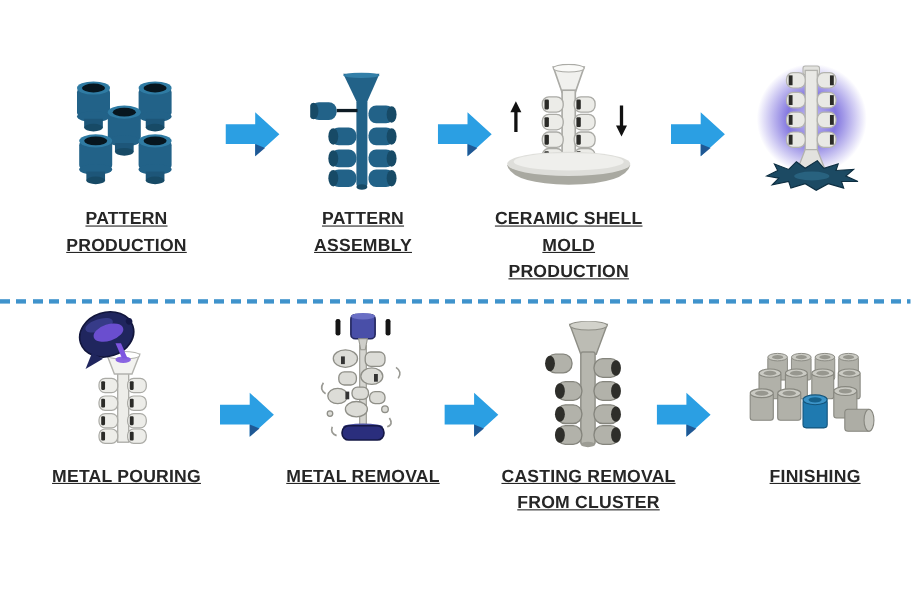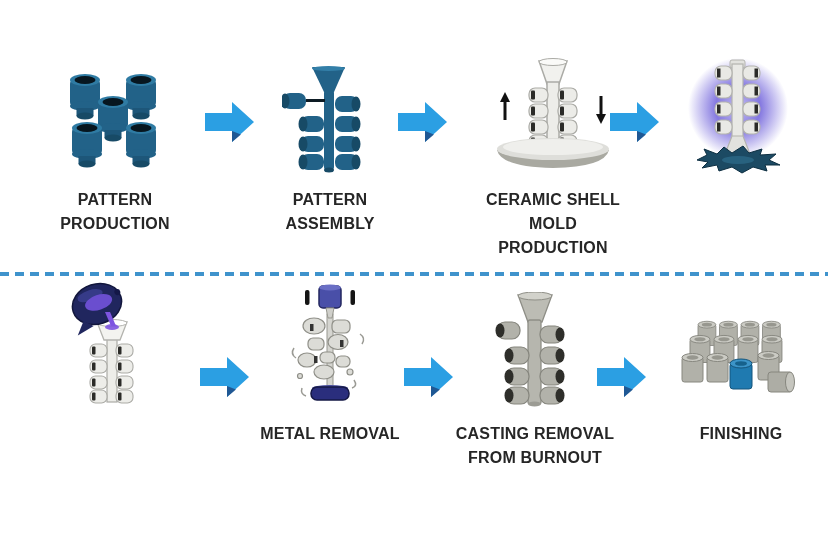--- a/index.html
+++ b/index.html
@@ -6,21 +6,21 @@
   .canvas{
     position:relative;width:828px;height:552px;background:#ffffff;overflow:hidden;
     font-family:"Liberation Sans",sans-serif;
   }
   .step{position:absolute;text-align:center;}
   .icon-box{display:flex;align-items:flex-end;justify-content:center;}
   .row-top .icon-box{height:132px;}
   .row-bottom .icon-box{height:128px;}
   .step-label{
     margin-top:14px;font-size:16px;font-weight:bold;line-height:24px;
-    letter-spacing:.2px;color:#262626;white-space:pre-line;text-align:center;
+    letter-spacing:.2px;color:#262626;white-space:pre-line;text-align:center;text-decoration:underline;
   }
   .arrow{position:absolute;width:50px;height:42px;}
   .divider{
     position:absolute;left:0;top:272px;width:828px;height:4px;
     background:repeating-linear-gradient(90deg,#3f93cc 0 9px,rgba(0,0,0,0) 9px 15px);
   }
 </style>
 </head>
 <body>
 
@@ -75,21 +75,21 @@
         <use href="#lumpL" transform="translate(19,70)"></use>
         <use href="#lumpR" transform="translate(53,70)"></use>
         <use href="#lumpL" transform="translate(19,88)"></use>
         <use href="#lumpR" transform="translate(53,88)"></use>
       </svg>
     </div>
     <div class="step-label">PATTERN
 ASSEMBLY</div>
   </div>
 
-  <div class="step row-top" style="left:460px;top:42px;width:186px;">
+  <div class="step row-top" style="left:424px;top:42px;width:186px;">
     <div class="icon-box">
       <svg width="132" height="116" viewBox="0 0 132 116">
         <defs>
           <g id="clump">
               <rect width="19" height="14" rx="6" fill="#ececE8" stroke="#ababa6" stroke-width="1.2"></rect>
               <rect x="2" y="2.5" width="4" height="9" rx="1" fill="#2b2b28"></rect>
             </g>
         </defs>
         <path d="M52,3 L80,3 L72,26 L60,26 Z" fill="#f1f1ee" stroke="#ababa6" stroke-width="1.5"></path>
         <ellipse cx="66" cy="4" rx="14" ry="3.5" fill="#fafaf8" stroke="#ababa6" stroke-width="1"></ellipse>
@@ -194,20 +194,21 @@
           <ellipse cx="38" cy="22" rx="25" ry="20" fill="#20265e" stroke="#12163c" stroke-width="1.5"></ellipse>
           <ellipse cx="34" cy="12" rx="13" ry="5.5" fill="#3b3f8f" opacity="0.85"></ellipse>
           <ellipse cx="40" cy="21" rx="14" ry="7.5" fill="#6a4ecf"></ellipse>
           <path d="M20,34 L10,46 L28,42 Z" fill="#20265e"></path>
           <circle cx="61" cy="17" r="3" fill="#141848"></circle>
         </g>
         <path d="M46,30 L52,44 L57,44 L51,30 Z" fill="#7e55e0"></path>
         <ellipse cx="53" cy="45" rx="7" ry="3" fill="#7e55e0" opacity="0.9"></ellipse>
       </svg>
     </div>
+    <div class="step-label">METAL POURING</div>
   </div>
 
   <div class="step row-bottom" style="left:242px;top:280px;width:176px;">
     <div class="icon-box">
       <svg width="100" height="124" viewBox="0 0 100 124">
         <rect x="47" y="30" width="6" height="72" fill="#d5d5d0" stroke="#97978f" stroke-width="1"></rect>
         <rect x="39" y="2" width="22" height="22" rx="4" fill="#494fa8" stroke="#23275f" stroke-width="1.5"></rect>
         <ellipse cx="50" cy="3.5" rx="11" ry="3" fill="#6a6fc5"></ellipse>
         <rect x="25" y="6" width="4.5" height="15" rx="2" fill="#151515"></rect>
         <rect x="70.5" y="6" width="4.5" height="15" rx="2" fill="#151515"></rect>
@@ -261,21 +262,21 @@
         <use href="#mcylR" transform="translate(63,34)"></use>
         <use href="#mcylL" transform="translate(29,55)"></use>
         <use href="#mcylR" transform="translate(63,55)"></use>
         <use href="#mcylL" transform="translate(29,76)"></use>
         <use href="#mcylR" transform="translate(63,76)"></use>
         <use href="#mcylL" transform="translate(29,95)"></use>
         <use href="#mcylR" transform="translate(63,95)"></use>
       </svg>
     </div>
     <div class="step-label">CASTING REMOVAL
-FROM BURNOUT</div>
+FROM CLUSTER</div>
   </div>
 
   <div class="step row-bottom" style="left:650px;top:280px;width:182px;">
     <div class="icon-box">
       <svg width="122" height="88" viewBox="0 0 122 88">
         <defs>
           <g id="gcyl">
             <rect x="0" y="5" width="21" height="25" rx="2.5" fill="#b1b1a9" stroke="#87877f" stroke-width="1"></rect>
             <ellipse cx="10.5" cy="5.5" rx="10.5" ry="4" fill="#cbcbc4" stroke="#87877f" stroke-width="1"></ellipse>
             <ellipse cx="10.5" cy="5.5" rx="6" ry="2.2" fill="#97978f"></ellipse>

